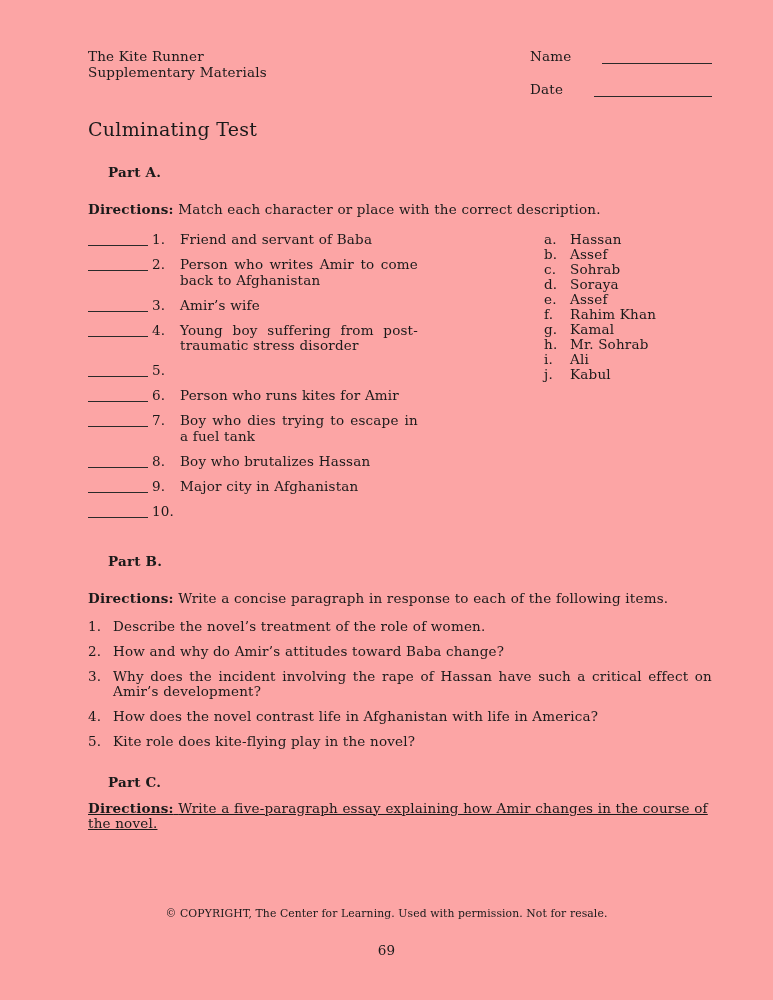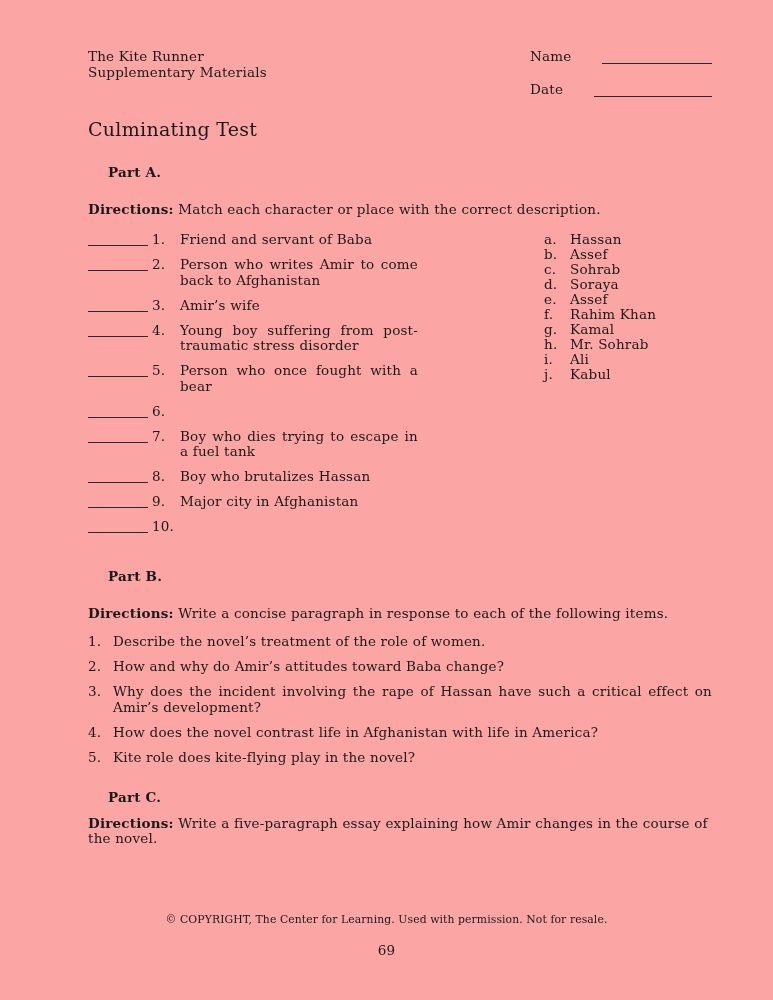--- a/index.html
+++ b/index.html
@@ -49,28 +49,28 @@
   }
   .item-num { flex: 0 0 28px; margin-left: 4px; }
   .item-desc { width: 238px; text-align: justify; }
   .choices { margin-left: auto; width: 168px; }
   .choice-row { display: flex; line-height: 15px; }
   .choice-letter { flex: 0 0 26px; }
   .questions { margin-top: 13px; }
   .q-row { display: flex; margin-bottom: 9.5px; line-height: 15.5px; }
   .q-num { flex: 0 0 25px; }
   .q-text { flex: 1; text-align: justify; }
-  .part-c-directions { margin-top: 11px; line-height: 15px; }
+  .part-c-directions { margin-top: 11px; line-height: 15px; text-decoration: underline; }
   .footer {
     position: absolute;
     left: 0; right: 0; bottom: 42px;
     text-align: center;
   }
   .copyright { font-size: 10.8px; letter-spacing: 0.1px; }
-  .page-number { font-size: 13.5px; margin-top: 16px; }
+  .page-number { font-size: 13.5px; margin-top: 22px; }
 </style>
 </head>
 <body>
 
 <div class="page">
 
   <div class="header">
     <div class="header-left">
       <div>The Kite Runner</div>
       <div>Supplementary Materials</div>
@@ -113,25 +113,25 @@
         <span class="item-desc">Amir’s wife</span>
       </div>
       <div class="item-row">
         <span class="blank"></span>
         <span class="item-num">4.</span>
         <span class="item-desc">Young boy suffering from post-traumatic stress disorder</span>
       </div>
       <div class="item-row">
         <span class="blank"></span>
         <span class="item-num">5.</span>
-        <span class="item-desc">Person who once fought with a bear</span>
       </div>
       <div class="item-row">
         <span class="blank"></span>
         <span class="item-num">6.</span>
+        <span class="item-desc">Person who runs kites for Amir</span>
       </div>
       <div class="item-row">
         <span class="blank"></span>
         <span class="item-num">7.</span>
         <span class="item-desc">Boy who dies trying to escape in a fuel tank</span>
       </div>
       <div class="item-row">
         <span class="blank"></span>
         <span class="item-num">8.</span>
         <span class="item-desc">Boy who brutalizes Hassan</span>

